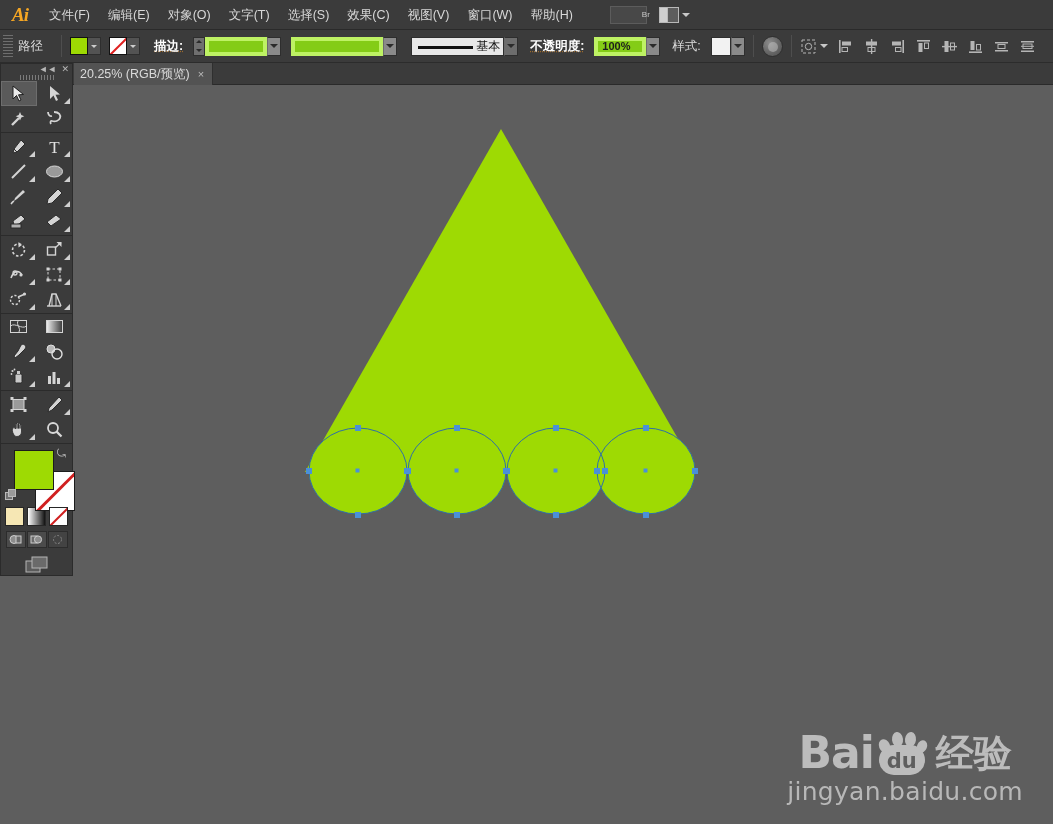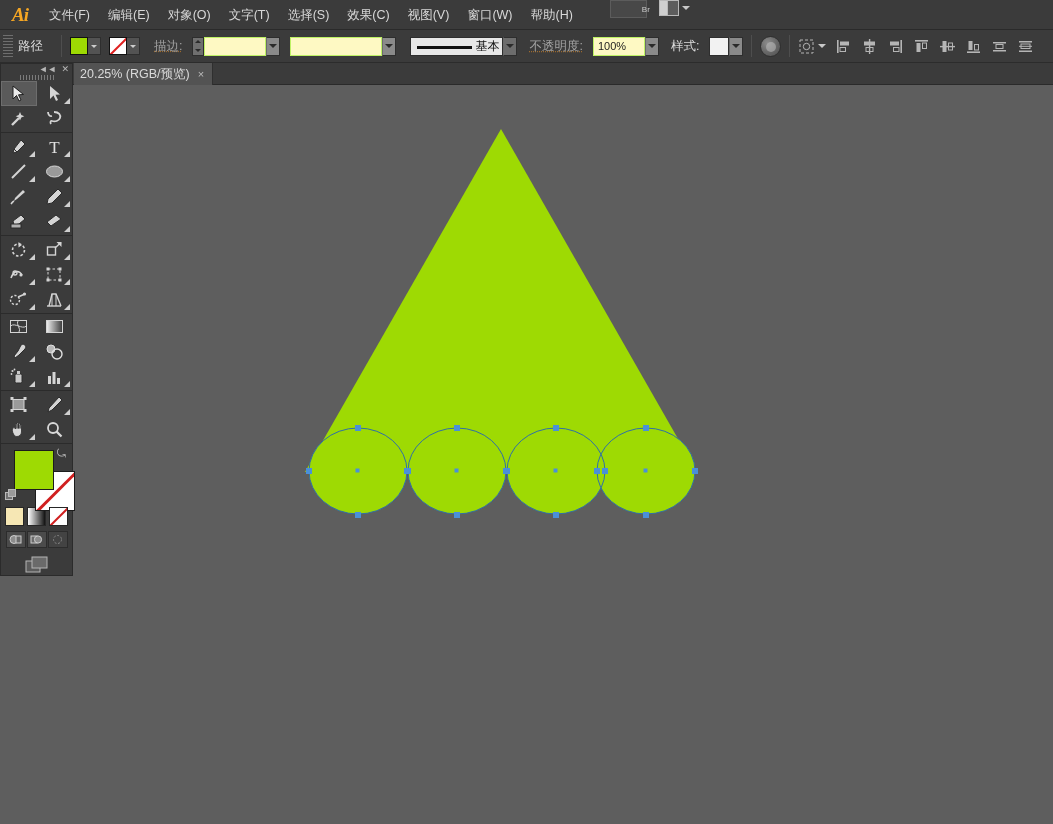--- a/index.html
+++ b/index.html
@@ -10,21 +10,21 @@
     color:#d6d6d6;
     font-size:12px;
     -webkit-font-smoothing:antialiased;
   }
   .app{ position:relative; width:1053px; height:824px; }
 
   
   .menubar{
     position:absolute; left:0; top:0; width:1053px; height:30px;
     background:#3b3b3b;
-    display:flex; align-items:flex-start;
+    display:flex; align-items:center;
     border-bottom:1px solid #2a2a2a;
   }
   .ai-logo{
     width:40px; height:30px; display:flex; align-items:center; justify-content:center;
     color:#f5a623; font-weight:bold; font-size:19px; font-style:italic;
     letter-spacing:-1px; font-family:"Liberation Serif", serif;
   }
   .menu-item{
     padding:0 9px; height:30px; line-height:30px; font-size:12.5px; color:#d8d8d8;
     white-space:nowrap; cursor:default;
@@ -58,21 +58,21 @@
   .controlbar{
     position:absolute; left:0; top:30px; width:1053px; height:33px;
     background:#3b3b3b; border-bottom:1px solid #2c2c2c;
     display:flex; align-items:center;
   }
   .grip{
     width:10px; height:23px; margin:0 5px 0 3px;
     background:repeating-linear-gradient(to bottom,#6e6e6e 0 1px,transparent 1px 3px);
   }
   .cb-label{ font-size:12.5px; color:#dcdcdc; margin-right:10px; }
-  .cb-label.orange{ color:#a3a3a3; text-decoration:underline dotted #9c6a2e; }
+  .cb-label.orange{ color:#ffffff; text-decoration:underline dotted #9c6a2e;font-weight:bold; }
   .cb-sep{ width:1px; height:22px; background:#4e4e4e; margin:0 8px; }
 
   .swatch-group{ display:flex; align-items:center; }
   .swatch{
     width:18px;height:18px;border:1px solid #121212; background:#9eda03;
   }
   .swatch.none{
     background:#ffffff; position:relative; overflow:hidden;
   }
   .swatch.none:after{
@@ -87,22 +87,22 @@
 
   .spin{
     width:12px;height:19px;background:#6f6f6f;border:1px solid #2e2e2e;
     display:flex;flex-direction:column;align-items:center;justify-content:space-around;
   }
   .spin i{ display:block; width:0;height:0;border-left:3px solid transparent;border-right:3px solid transparent; }
   .spin i.up{ border-bottom:3px solid #2b2b2b; }
   .spin i.dn{ border-top:3px solid #2b2b2b; }
 
   .fieldbox{
-    height:19px; background:#fef9c3; border:1px solid #bef264;
-    display:flex; align-items:center; color:#1d1d1d; font-size:11px; padding:0 4px;
+    height:19px; background:#84cc16; border:4px solid #bef264;
+    display:flex; align-items:center; color:#1d1d1d; font-size:11px; padding:0 4px;font-weight:bold;
   }
   .field-dd{
     width:14px;height:19px;background:#8a8a8a;border:1px solid #2e2e2e;border-left:1px solid #6b6b6b;
     display:flex;align-items:center;justify-content:center;
   }
   .field-dd .tri-down{ border-top-color:#2b2b2b; margin:0; border-left-width:4px;border-right-width:4px;border-top-width:4px;}
 
   .profilebox{
     height:19px;width:93px;background:#e8e8e8;border:1px solid #2e2e2e;
     display:flex;align-items:center;justify-content:flex-end; padding-right:3px;
@@ -470,20 +470,34 @@
           <rect x="602" y="383" width="6" height="6"></rect>
         <rect x="553.5" y="383.5" width="4" height="4"></rect>
         <rect x="643" y="340" width="6" height="6"></rect>
           <rect x="643" y="427" width="6" height="6"></rect>
         <rect x="594" y="383" width="6" height="6"></rect>
           <rect x="692" y="383" width="6" height="6"></rect>
         <rect x="643.5" y="383.5" width="4" height="4"></rect>
       </g>
     </svg>
 
+    <div class="watermark">
+      <div class="wm-top">
+        <div class="wm-bai">Bai</div>
+        <div class="wm-du">
+          <div class="toe t1"></div>
+            <div class="toe t2"></div>
+            <div class="toe t3"></div>
+            <div class="toe t4"></div>
+          <div class="pill">du</div>
+        </div>
+        <div class="wm-cn">经验</div>
+      </div>
+      <div class="wm-url">jingyan.baidu.com</div>
+    </div>
   </div>
 
   <div class="toolpanel">
     <div class="tp-head">
       <span>◄◄</span>
       <span>✕</span>
     </div>
     <div class="tp-grip">
         <i></i>
       </div>

